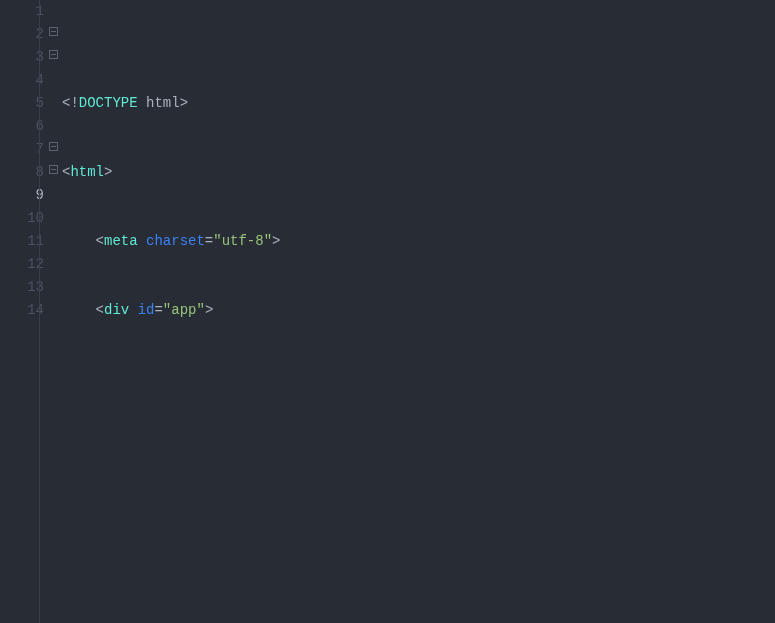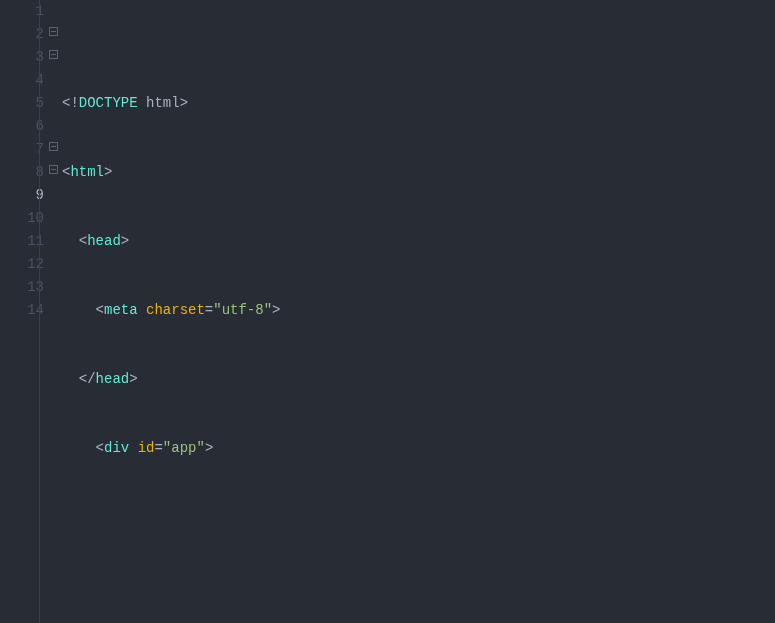--- a/index.html
+++ b/index.html
@@ -29,21 +29,21 @@
   width:9px; height:9px;
   color:#5c6370;
   font-size:10px;
   line-height:9px;
 }
 .fold svg { display:block; }
 .code { flex:1; padding-left:14px; position:relative; white-space:pre; }
 .cline { height:23px; position:relative; }
 .tag-b   { color:#abb2bf; }   
 .tag     { color:#5eead4; }   
-.attr    { color:#eab308; }   
+.attr    { color:#3b82f6; }   
 .eq      { color:#abb2bf; }
 .str     { color:#98c379; }   
 .txt     { color:#abb2bf; }
 .doctype { color:#abb2bf; }
 .guide {
   position:absolute;
   top:0;
   bottom:0;
   width:1px;
   background:#3b4048;
@@ -88,23 +88,21 @@
     <div class="gline"><span>12</span></div>
     <div class="gline"><span>13</span></div>
     <div class="gline"><span>14</span></div>
   </div>
 
   <div class="code">
     <div class="guide" style="left:-9px"></div>
 
     <div class="cline"><span class="doctype">&lt;!</span><span class="tag">DOCTYPE</span><span class="doctype"> html&gt;</span></div>
     <div class="cline"><span class="tag-b">&lt;</span><span class="tag">html</span><span class="tag-b">&gt;</span></div>
-    <div class="cline"><span class="tag-b">  &lt;</span><span class="tag">head</span><span class="tag-b">&gt;</span></div>
     <div class="cline"><span class="tag-b">    &lt;</span><span class="tag">meta</span><span class="txt"> </span><span class="attr">charset</span><span class="eq">=</span><span class="str">"utf-8"</span><span class="tag-b">&gt;</span></div>
-    <div class="cline"><span class="tag-b">  &lt;/</span><span class="tag">head</span><span class="tag-b">&gt;</span></div>
     <div class="cline"><span class="tag-b">    &lt;</span><span class="tag">div</span><span class="txt"> </span><span class="attr">id</span><span class="eq">=</span><span class="str">"app"</span><span class="tag-b">&gt;</span></div>
     
     
     
     
     
     
   </div>
 </div>
 

